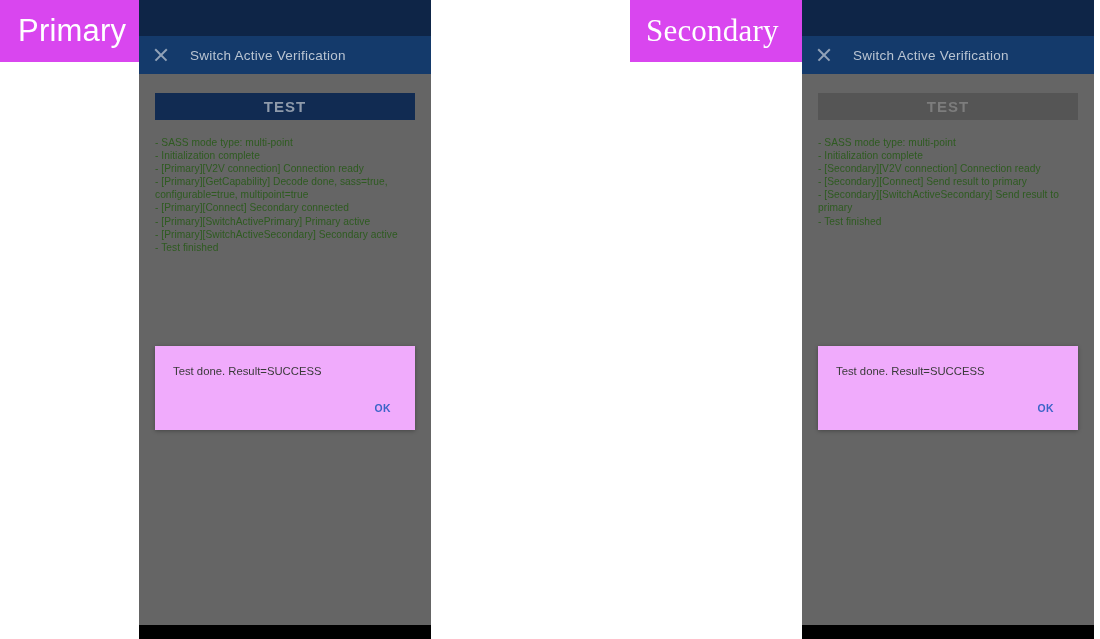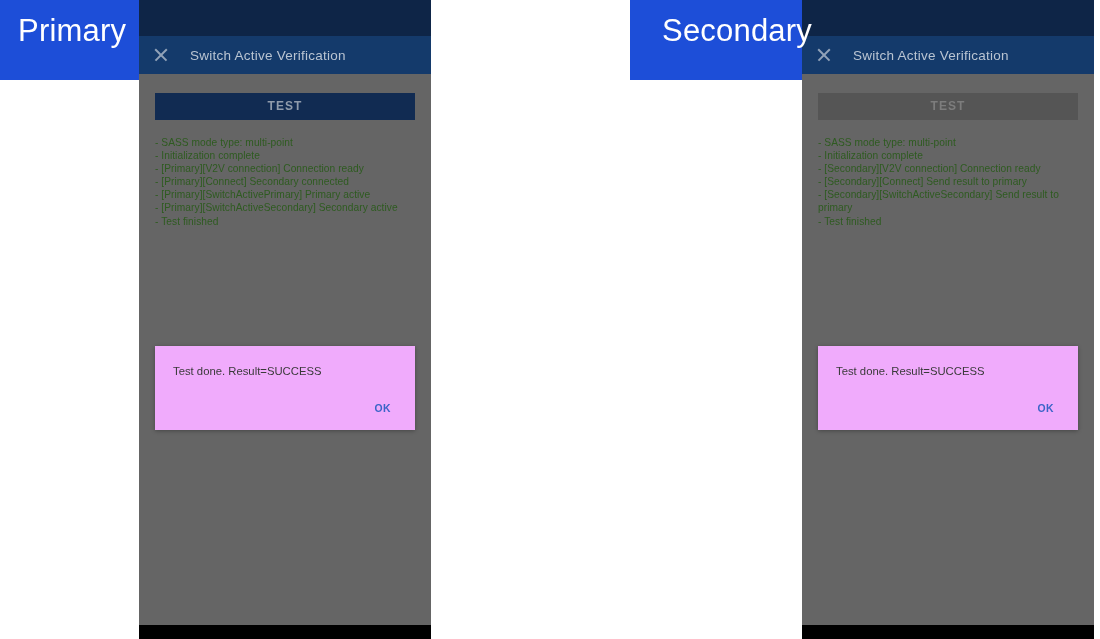--- a/index.html
+++ b/index.html
@@ -13,33 +13,33 @@
     position: relative;
     overflow: hidden;
     font-family: "Liberation Sans", sans-serif;
     -webkit-font-smoothing: antialiased;
   }
 
   
   .role-badge {
     position: absolute;
     top: 0;
-    height: 80px;
-    background: #1d4ed8;
+    height: 62px;
+    background: #d946ef;
     color: #ffffff;
     font-size: 31px;
     line-height: 62px;
     font-family: "Liberation Sans", sans-serif;
     font-weight: 400;
     letter-spacing: 0.2px;
     z-index: 5;
     white-space: nowrap;
   }
   .role-badge.left  { left: 0;   width: 139px; padding-left: 18px; box-sizing: border-box; }
-  .role-badge.right { left: 630px; width: 172px; padding-left: 32px; box-sizing: border-box; }
+  .role-badge.right { left: 630px; width: 172px; padding-left: 16px; box-sizing: border-box; font-family: Liberation Serif, serif; }
 
   
   .phone {
     position: absolute;
     top: 0;
     height: 639px;
     background: #656565;
     overflow: hidden;
   }
   .phone.primary   { left: 139px; width: 292px; }
@@ -96,21 +96,21 @@
   }
 
   .test-button {
     display: block;
     width: 100%;
     height: 27px;
     line-height: 27px;
     text-align: center;
     background: #112b52;
     color: #8f9bab;
-    font-size: 12px;
+    font-size: 15px;
     font-weight: bold;
     letter-spacing: 1.1px;
     border: 0;
     padding: 0;
     font-family: "Liberation Sans", sans-serif;
     box-sizing: border-box;
   }
   .test-button.disabled {
     background: #555555;
     color: #7d7d7d;
@@ -186,20 +186,21 @@
     <span class="app-bar-title">Switch Active Verification</span>
   </div>
 
   <div class="content">
     <button class="test-button">TEST</button>
 
     <div class="log" id="log-0">
         <span class="line">SASS mode type: multi-point</span>
         <span class="line">Initialization complete</span>
         <span class="line">[Primary][V2V connection] Connection ready</span>
+        <span class="line">[Primary][GetCapability] Decode done, sass=true, configurable=true, multipoint=true</span>
         <span class="line">[Primary][Connect] Secondary connected</span>
         <span class="line">[Primary][SwitchActivePrimary] Primary active</span>
         <span class="line">[Primary][SwitchActiveSecondary] Secondary active</span>
         <span class="line">Test finished</span>
       </div>
 
     <div class="dialog">
       <div class="dialog-message">Test done. Result=SUCCESS</div>
       <div class="dialog-actions">
         <button class="dialog-ok">OK</button>

